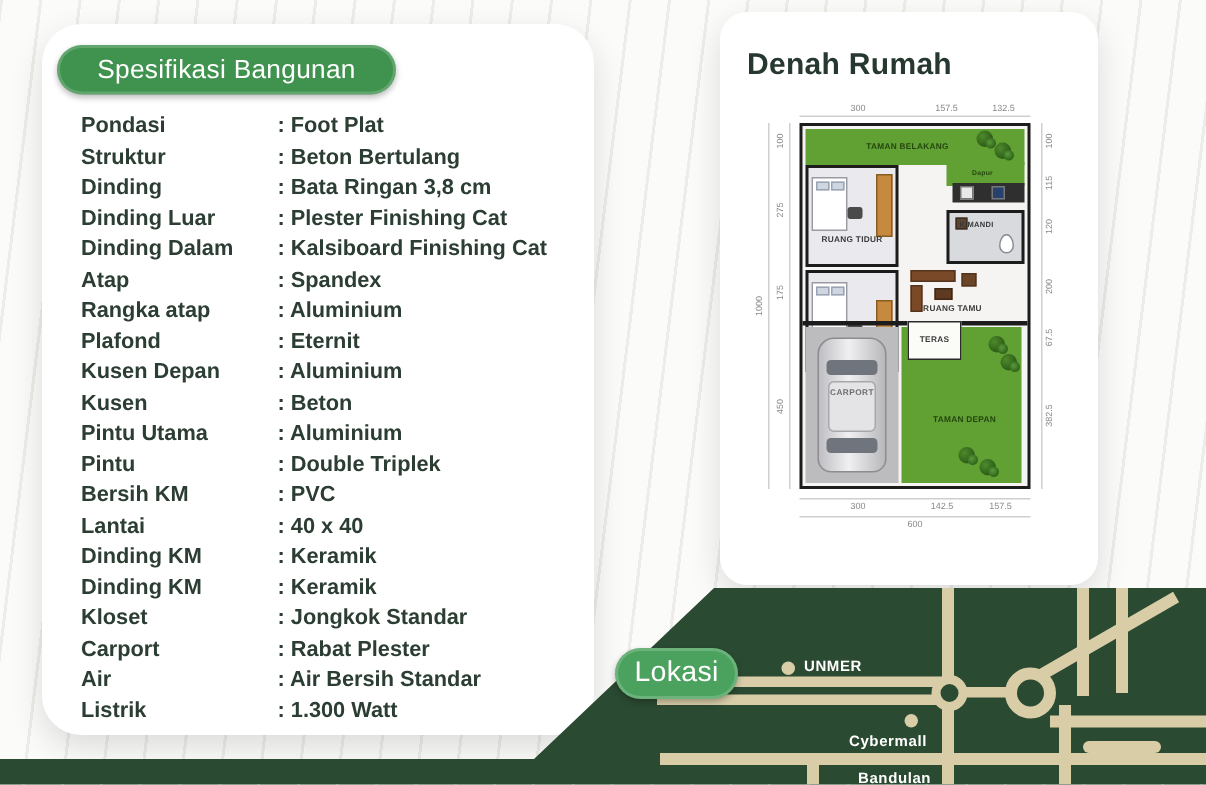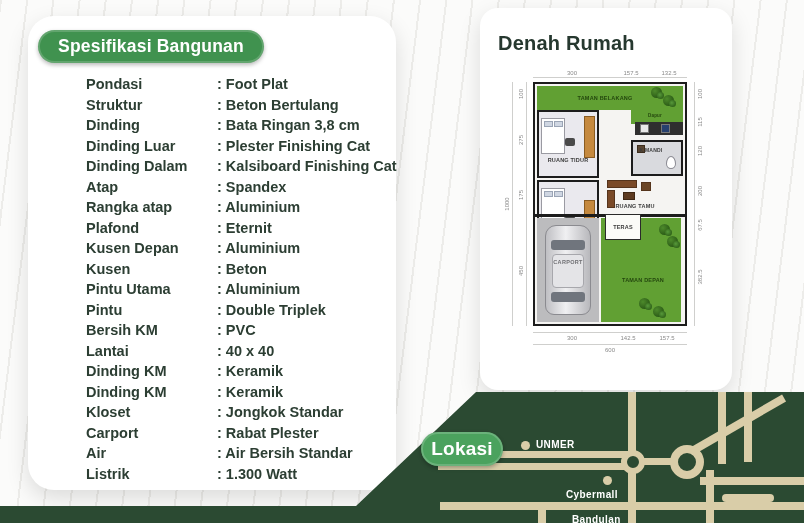--- a/index.html
+++ b/index.html
@@ -10,29 +10,29 @@
       repeating-linear-gradient(97deg, rgba(225,224,220,.55) 0 2px, transparent 2px 26px),
       #fbfbfa;
   }
   
   .card{position:absolute;background:#ffffff;box-shadow:0 8px 22px rgba(0,0,0,.13);}
   .spec-card{left:28px;top:16px;width:368px;height:474px;border-radius:26px;}
   .plan-card{left:480px;top:8px;width:252px;height:382px;border-radius:18px;}
 
   .badge{
     position:absolute;display:flex;align-items:center;justify-content:center;
-    background:#40924f;color:#fff;font-weight:bold;border-radius:17px;
+    background:#40924f;color:#fff;font-weight:normal;border-radius:17px;
     box-shadow:0 2px 4px rgba(0,0,0,.28), inset 0 0 0 2px rgba(255,255,255,.18);
     letter-spacing:.2px;
   }
   .spec-badge{left:10px;top:14px;width:226px;height:33px;font-size:17.5px;}
 
   .spec-list{position:absolute;left:26px;top:58px;width:330px;}
   .spec-row{display:flex;line-height:20.5px;font-size:14.5px;font-weight:bold;color:#2c3e33;}
-  .spec-row .lbl{width:131px;flex:none;margin-left:32px;}
+  .spec-row .lbl{width:131px;flex:none;}
   .spec-row .val{flex:1;white-space:nowrap;}
   .spec-row .val::before{content:": ";}
 
   .plan-title{position:absolute;left:18px;top:24px;font-size:20px;font-weight:bold;color:#26382f;letter-spacing:.2px;}
 
   
   .plan-wrap{position:absolute;left:20px;top:62px;width:212px;height:296px;}
   .plot{position:absolute;left:33px;top:12px;width:154px;height:244px;border:2px solid #1c1c1c;background:#f5f4f2;box-sizing:border-box;}
   .dim{position:absolute;font-size:6px;color:#8a8a8a;transform:translate(-50%,-50%);white-space:nowrap;}
   .dim.v{transform:translate(-50%,-50%) rotate(-90deg);}
@@ -71,21 +71,21 @@
 
   
   .green-zone{
     position:absolute;inset:0;background:#2b4a32;
     clip-path:polygon(0 506px,356px 506px,476px 392px,804px 392px,804px 523px,0 523px);
   }
   .road{position:absolute;background:#d9cda8;}
   .roundabout{position:absolute;border-radius:50%;background:#2b4a32;border:6px solid #d9cda8;box-sizing:border-box;}
   .map-dot{position:absolute;width:9px;height:9px;border-radius:50%;background:#d9cda8;}
   .map-label{position:absolute;color:#ffffff;font-size:10px;font-weight:bold;letter-spacing:.4px;white-space:nowrap;}
-  .lokasi-badge{left:421px;top:432px;width:82px;height:34px;font-size:19px;background:#4ba25e;border-radius:17px;}
+  .lokasi-badge{left:410px;top:432px;width:82px;height:34px;font-size:19px;background:#4ba25e;border-radius:17px;}
 </style>
 </head>
 <body>
 
 <div class="card spec-card">
   <div class="badge spec-badge">Spesifikasi Bangunan</div>
   <div class="spec-list">
     <div class="spec-row">
         <span class="lbl">Pondasi</span>
         <span class="val">Foot Plat</span>

